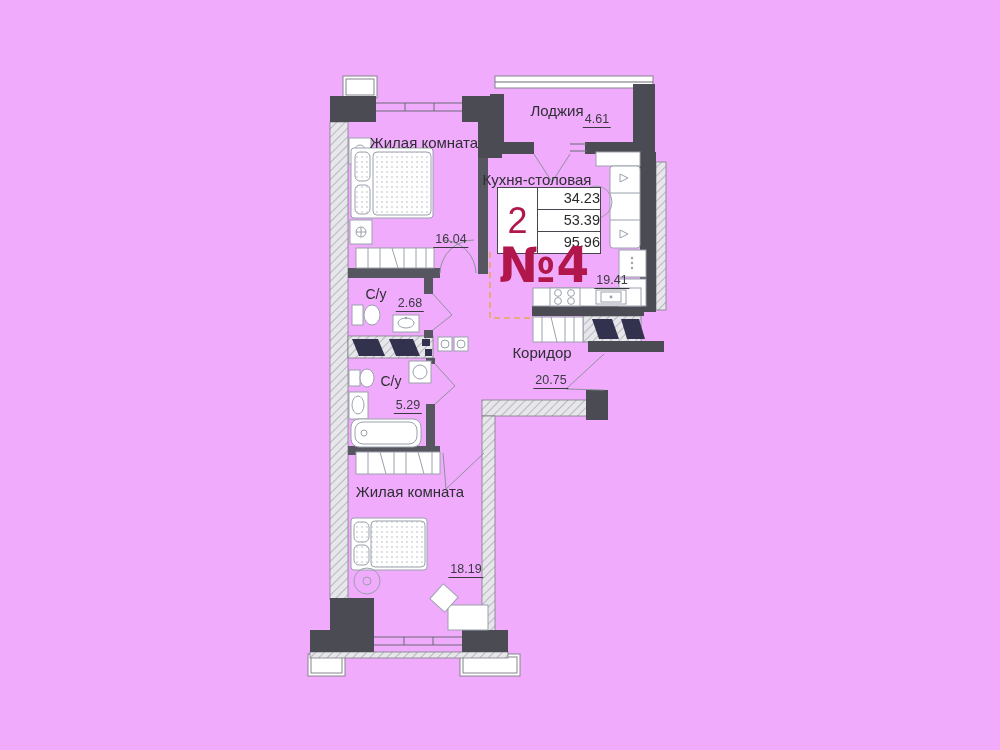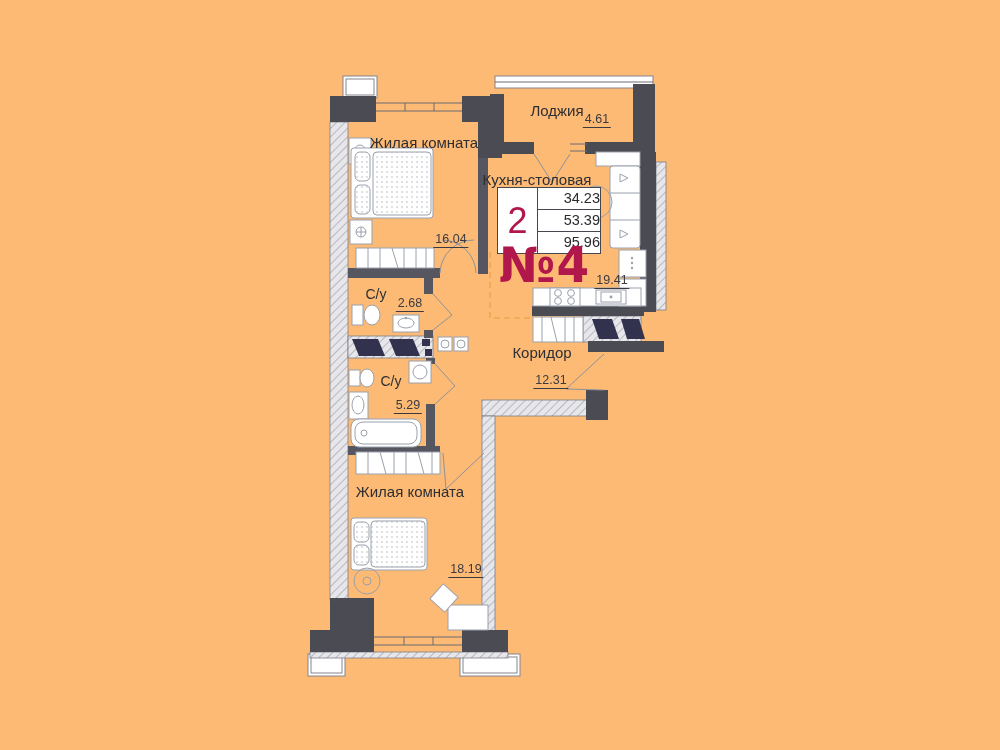--- a/index.html
+++ b/index.html
@@ -1,17 +1,17 @@
 <!DOCTYPE html>
 <html style="--wall: #4b4b54; --wall-interior: #565660; --accent-red: #b1174a; --zone-dash: #e9a94f; --navy: #32324e; --furniture-line: #9aa0ab;"><head>
 <meta charset="utf-8">
 <style>
   html,body{margin:0;padding:0;background:#ffffff;}
   .canvas{
-    position:relative;width:1000px;height:750px;background:#fdba74;
+    position:relative;width:1000px;height:750px;background:#f0abfc;
     font-family:"Liberation Sans",sans-serif;overflow:hidden;
   }
   svg{position:absolute;left:0;top:0;}
   
   .wall{fill:var(--wall,#4b4b54);stroke:none;}
   .wall2{fill:var(--wall-interior,#565660);stroke:none;}
   .hwall{fill:url(#hatch);stroke:#7d7d87;stroke-width:0.8;}
   .navy{fill:var(--navy,#32324e);stroke:none;}
   .furn{fill:none;stroke:var(--furniture-line,#9aa0ab);stroke-width:1;}
   .furnw{fill:#ffffff;stroke:var(--furniture-line,#9aa0ab);stroke-width:1;}
@@ -309,21 +309,21 @@
     <div class="stamp-cell">53.39</div>
     <div class="stamp-cell">95.96</div>
   </div>
 
   <div class="apt-num">№4</div>
 
   <div class="lbl small" style="left:376px;top:294px;">С/у</div>
   <div class="num" style="left:410px;top:304px;">2.68</div>
 
   <div class="lbl" style="left:506px;top:352px;margin-left:36px;">Коридор</div>
-  <div class="num" style="left:551px;top:381px;">12.31</div>
+  <div class="num" style="left:551px;top:381px;">20.75</div>
 
   <div class="lbl small" style="left:391px;top:381px;">С/у</div>
   <div class="num" style="left:408px;top:406px;">5.29</div>
 
   <div class="lbl" style="left:410px;top:491px;">Жилая комната</div>
   <div class="num" style="left:466px;top:570px;">18.19</div>
 
 </div>
 
 </body></html>

